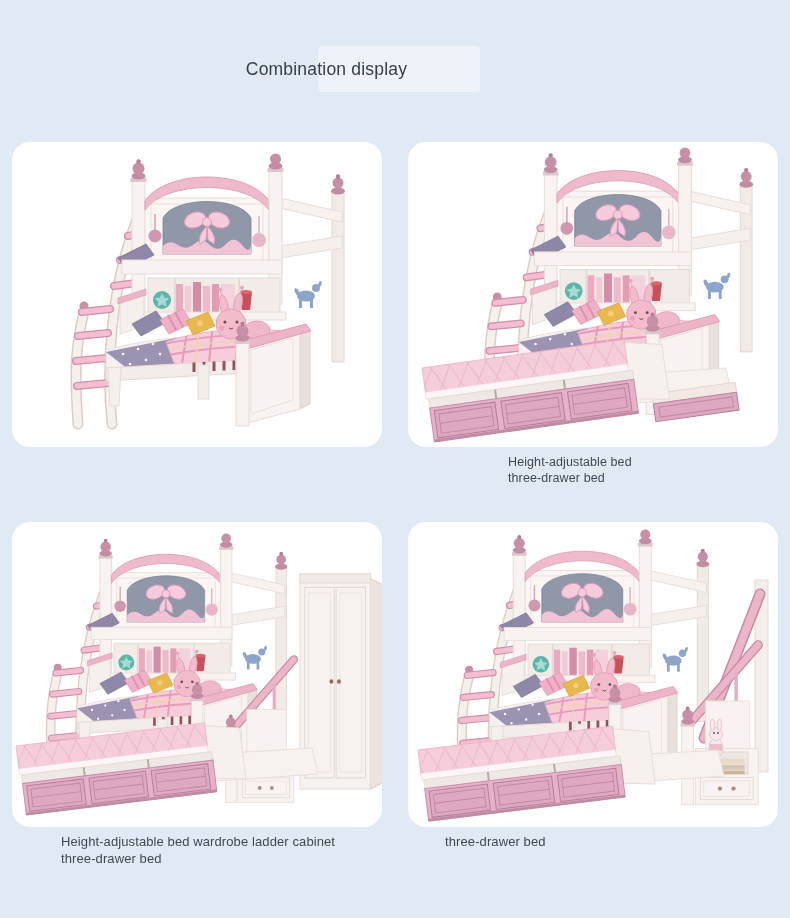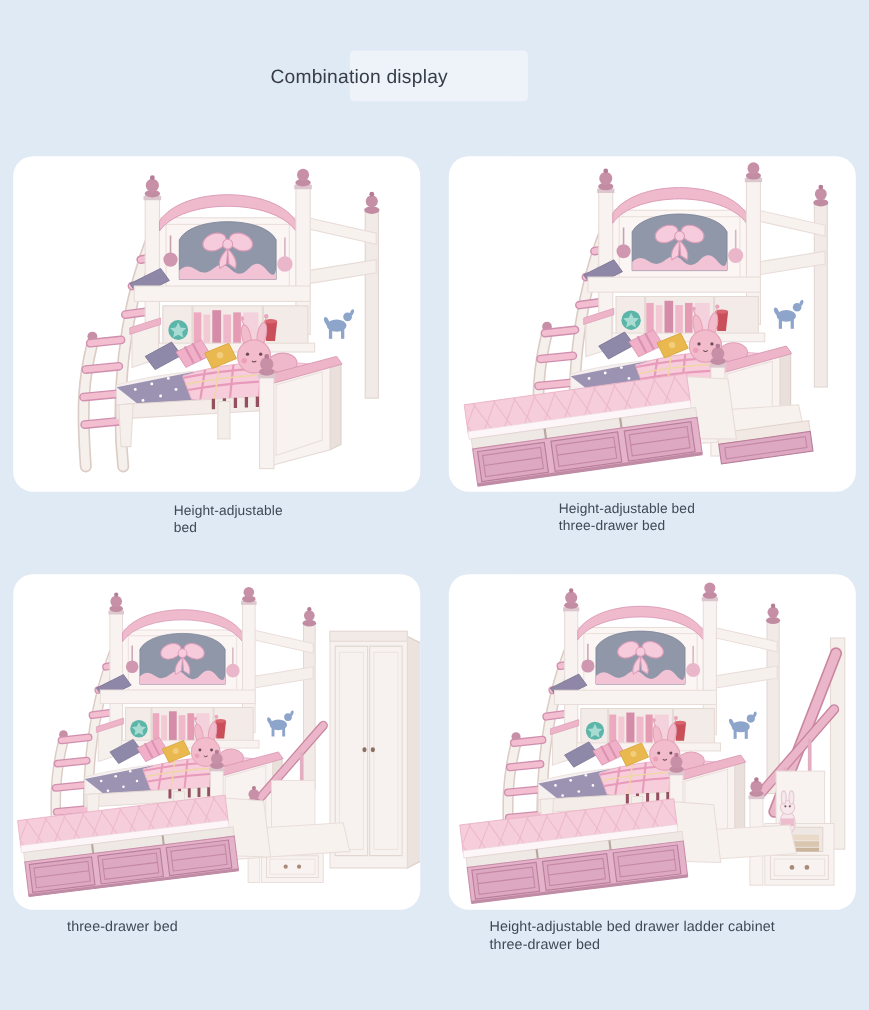--- a/index.html
+++ b/index.html
@@ -350,29 +350,25 @@
       <use href="#g-bunkbed" transform="translate(28,8) scale(0.92)"></use>
       <path d="M296,216 L352,72" stroke="#c9889f" stroke-width="11" stroke-linecap="round" fill="none"></path>
       <path d="M296,216 L352,72" stroke="#ecb6ca" stroke-width="8" stroke-linecap="round" fill="none"></path>
       <use href="#g-staircab" transform="translate(272,128) scale(0.85)"></use>
       <use href="#g-rabbit-small" transform="translate(308,212)"></use>
       <polygon points="42,244 310,228 316,254 50,272" fill="#f8f2ef" stroke="#e9ded9"></polygon>
       <use href="#g-trundle" transform="translate(10,228) rotate(-7) scale(0.98)"></use>
     </svg>
   </div>
 
-  <div class="caption" id="cap1">
-    <div>Height-adjustable</div>
-    <div>bed</div>
-  </div>
   <div class="caption" id="cap2">
     <div>Height-adjustable bed</div>
     <div>three-drawer bed</div>
   </div>
   <div class="caption" id="cap3">
+    <div>Height-adjustable bed wardrobe ladder cabinet</div>
     <div>three-drawer bed</div>
   </div>
   <div class="caption" id="cap4">
-    <div>Height-adjustable bed drawer ladder cabinet</div>
     <div>three-drawer bed</div>
   </div>
 
 </div>
 
 </body></html>

